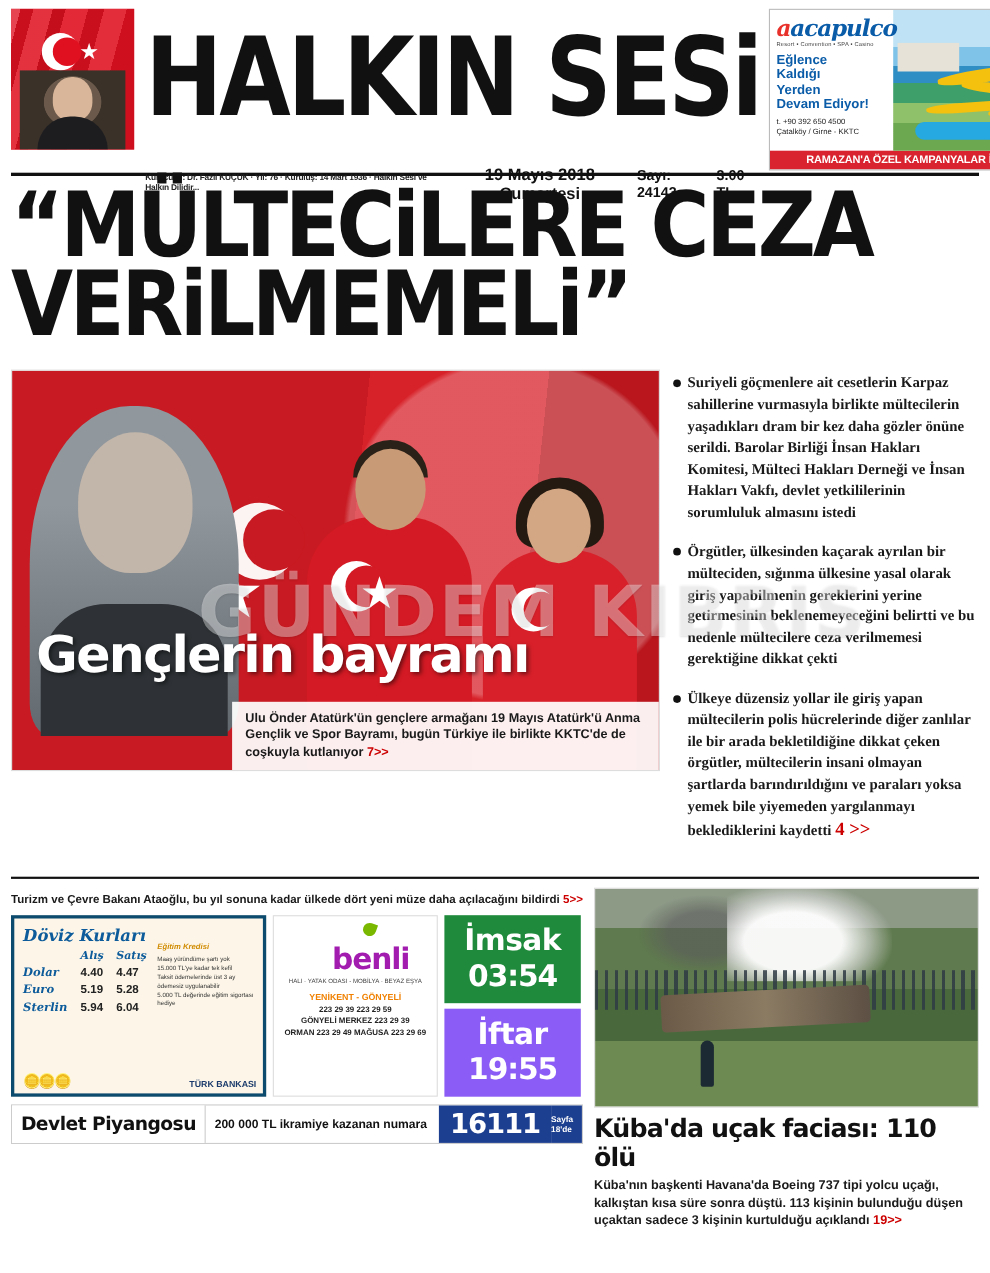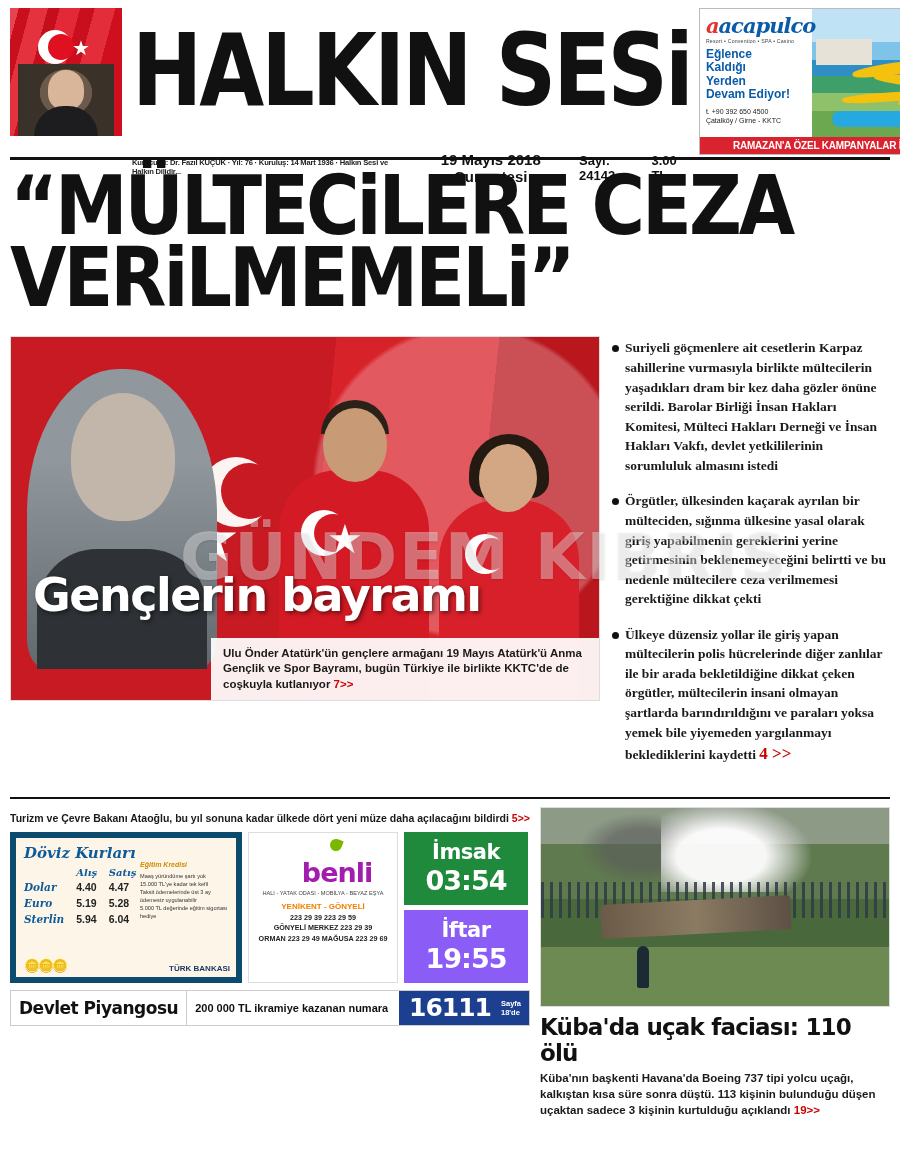--- a/index.html
+++ b/index.html
@@ -209,21 +209,21 @@
   .br { flex: 1 1 auto; }
 
   .museum-title {
     font-family: "DejaVu Sans", sans-serif;
     font-weight: 900; font-size: 33px; letter-spacing: -1px; color: #111;
   }
   .museum-sub { font-size: 10.5px; font-weight: bold; margin-top: 5px; color: #1a1a1a; }
 
   .boxes-row { display: flex; gap: 6px; margin-top: 8px; }
   .doviz {
-    width: 232px; border: 6px solid #0c4a6e; background: #fdf6e8; padding: 6px 8px;
+    width: 232px; border: 3px solid #0c4a6e; background: #fdf6e8; padding: 6px 8px;
     position: relative; overflow: hidden;
   }
   .doviz h4 { margin: 0 0 4px 0; font-family: "DejaVu Serif", serif; font-style: italic; font-size: 15px; color: #0d5b9a; }
   .doviz table { border-collapse: collapse; font-size: 10px; }
   .doviz th { font-family: "DejaVu Serif", serif; font-style: italic; color: #0d5b9a; font-size: 10px; text-align: left; padding: 1px 10px 1px 0; font-weight: bold; }
   .doviz td { padding: 2px 12px 2px 0; font-weight: bold; color: #222; font-size: 10.5px; }
   .doviz td:first-child { font-family: "DejaVu Serif", serif; font-style: italic; color: #0d5b9a; }
   .doviz-right { position: absolute; right: 4px; top: 22px; width: 92px; font-size: 5.6px; line-height: 1.45; color: #333; }
   .doviz-right b { color: #d08b00; font-size: 7px; display: block; margin-bottom: 2px; font-style: italic; }
   .bank-logo { position: absolute; right: 6px; bottom: 4px; font-size: 8px; font-weight: bold; color: #1b3a6b; }
@@ -235,21 +235,21 @@
   }
   .benli-logo { font-family: "DejaVu Sans", sans-serif; font-weight: 900; font-size: 27px; color: #a21caf; letter-spacing: -1px; line-height: 1; margin-top: 12px; margin-left: 28px; }
   .benli-leaf { width: 12px; height: 12px; background: #7ab800; border-radius: 50% 0 50% 50%; transform: rotate(20deg); margin-bottom: -4px; margin-left: 26px; }
   .benli-tag { font-size: 5.6px; color: #444; margin-top: 4px; text-align: center; }
   .benli-city { font-size: 8px; font-weight: bold; color: #f08000; margin-top: 6px; }
   .benli-phones { font-size: 7.2px; font-weight: bold; color: #222; line-height: 1.45; text-align: center; margin-top: 2px; }
 
   .prayer { width: 124px; display: flex; flex-direction: column; gap: 5px; }
   .prayer-card { background: #1f8a3c; color: #fff; text-align: center; padding: 8px 2px 9px 2px; flex: 1 1 auto; }
   .prayer-card.iftar { background: #8b5cf6; }
-  .prayer-name { font-family: "DejaVu Sans", sans-serif; font-weight: 900; font-size: 21px; letter-spacing: -0.5px; text-align: center; }
+  .prayer-name { font-family: "DejaVu Sans", sans-serif; font-weight: 900; font-size: 27px; letter-spacing: -0.5px; text-align: center; }
   .prayer-time { font-family: "DejaVu Sans", sans-serif; font-weight: 900; font-size: 27px; letter-spacing: -1px; margin-top: 1px; }
 
   .lottery {
     margin-top: 7px; display: flex; align-items: stretch; height: 36px;
     border: 1px solid #ccc;
   }
   .lot-label {
     background: #fff; color: #111; font-weight: 900; font-size: 17px;
     display: flex; align-items: center; padding: 0 8px; letter-spacing: -0.5px;
     font-family: "DejaVu Sans", sans-serif;

